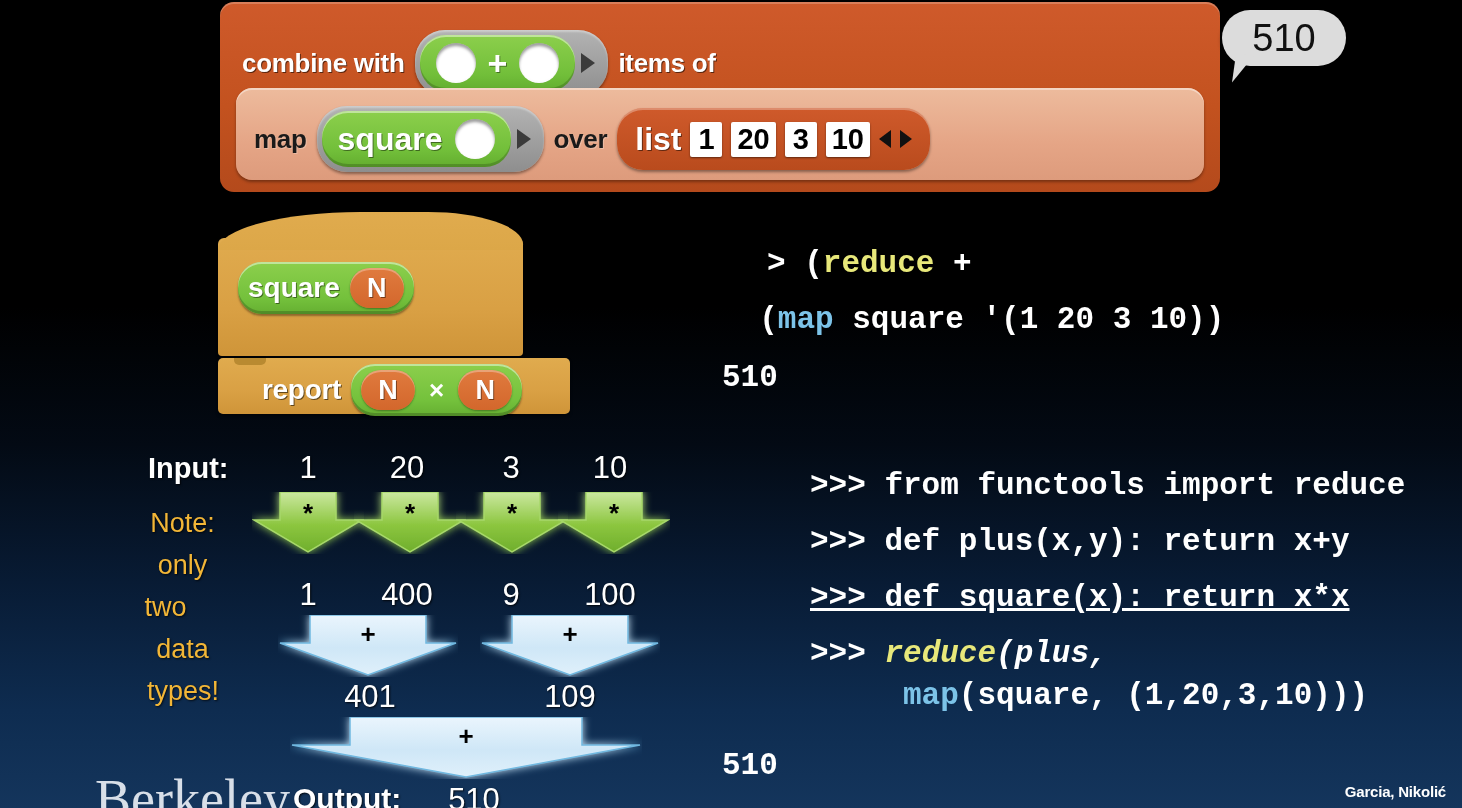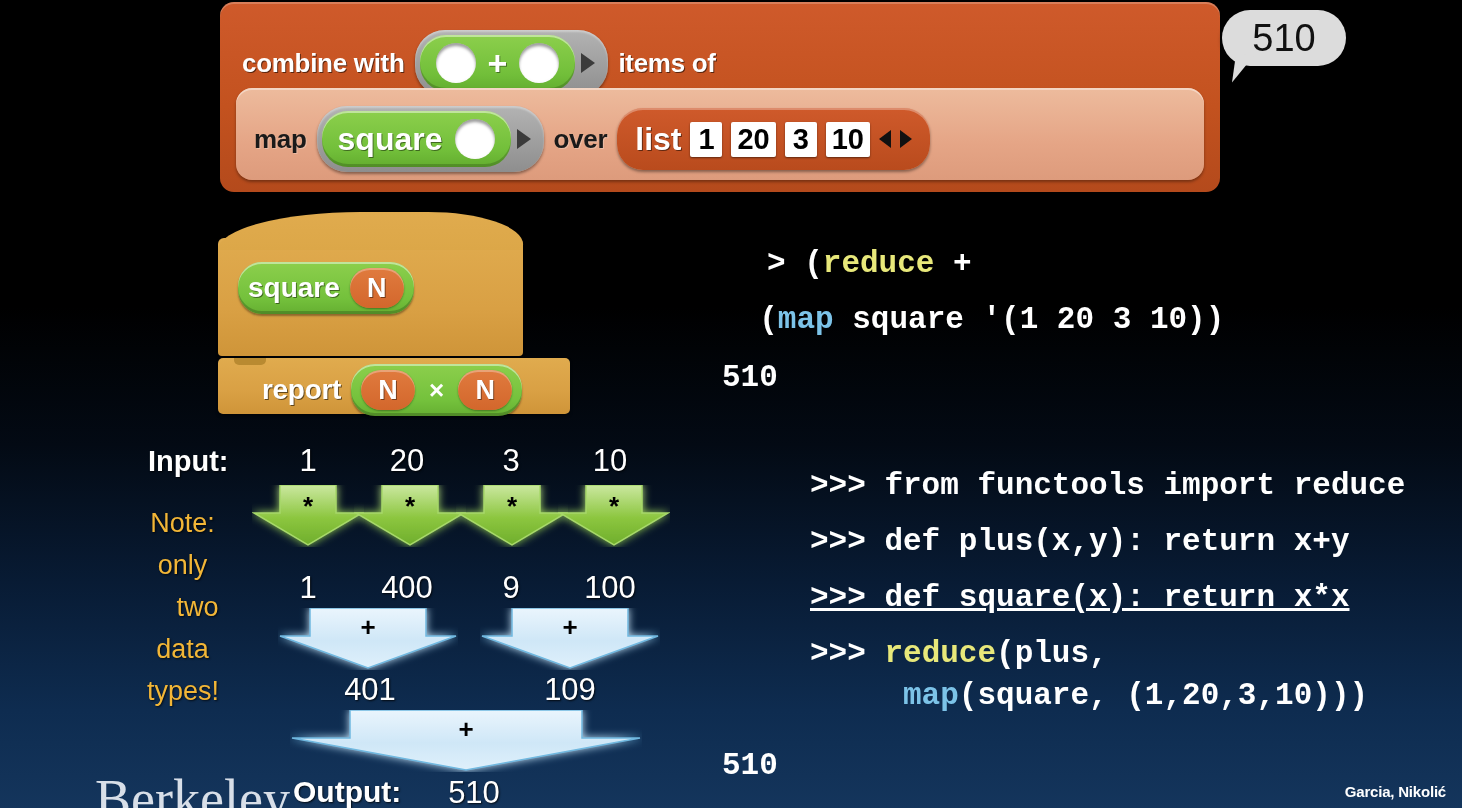--- a/index.html
+++ b/index.html
@@ -135,21 +135,21 @@
     display:inline-flex;align-items:center;justify-content:center;
     min-width:42px;height:40px;padding:0 6px;border-radius:21px;
     background:linear-gradient(180deg,#e07b3e,#d3672c);
     color:#fff;font-weight:bold;font-size:27px;
     text-shadow:1px 1px 0 rgba(0,0,0,.45);
     box-shadow:inset 0 2px 0 rgba(255,255,255,.3),0 1px 2px rgba(0,0,0,.35);
   }
   .times-sym{color:#fff;font-size:26px;font-weight:bold;margin:0 4px;}
 
   
-  #diagram{position:absolute;left:0;top:0;width:700px;height:584px;}
+  #diagram{position:absolute;left:0;top:7px;width:700px;height:584px;}
   .dlabel{
     position:absolute;color:#fff;font-weight:bold;font-size:29px;
     text-shadow:1px 1px 2px rgba(0,0,0,.8);white-space:nowrap;
   }
   .dnum{
     position:absolute;color:#fff;font-size:31px;
     text-shadow:1px 1px 2px rgba(0,0,0,.8);white-space:nowrap;
     text-align:center;
   }
   .note{
@@ -252,21 +252,21 @@
         <span class="var-oval">N</span>
         <span class="times-sym">×</span>
         <span class="var-oval">N</span>
       </span>
     </div>
   </div>
 
   <div>
     <div class="note" style="left:145px;top:508px;width:75px;">Note:</div>
     <div class="note" style="left:145px;top:550px;width:75px;">only</div>
-    <div class="note" style="left:160px;top:592px;width:75px;">two</div>
+    <div class="note" style="left:128px;top:592px;width:75px;">two</div>
     <div class="note" style="left:145px;top:634px;width:75px;">data</div>
     <div class="note" style="left:139px;top:676px;width:88px;">types!</div>
   </div>
 
   <div id="diagram">
 
     <div class="dlabel" style="left:148px;top:445px;">Input:</div>
 
     <div class="dnum" style="left:278px;top:443px;width:60px;">1</div>
     <div class="dnum" style="left:377px;top:443px;width:60px;">20</div>
@@ -367,21 +367,21 @@
     <div class="cline" style="left:0;top:10px;margin-left:45px;"><span>&gt; (</span><span class="kw-yellow">reduce</span><span> +</span></div>
 
     <div class="cline" style="left:0;top:66px;"><span>  (</span><span class="kw-blue">map</span><span> square '(1 20 3 10))</span></div>
 
     <div class="cline" style="left:0;top:124px;">510</div>
 
     <div class="cline" style="left:88px;top:288px;">&gt;&gt;&gt; def plus(x,y): return x+y</div>
     <div class="cline" style="left:88px;top:232px;">&gt;&gt;&gt; from functools import reduce</div>
     <div class="cline" style="left:88px;top:344px;text-decoration:underline;">&gt;&gt;&gt; def square(x): return x*x</div>
 
-    <div class="cline" style="left:88px;top:400px;"><span>&gt;&gt;&gt; </span><span class="kw-yellow">reduce</span><span>(plus,</span></div>
+    <div class="cline" style="left:88px;top:400px;font-style:italic;"><span>&gt;&gt;&gt; </span><span class="kw-yellow">reduce</span><span>(plus,</span></div>
 
     <div class="cline" style="left:88px;top:442px;text-align:right;"><span>     </span><span class="kw-blue">map</span><span>(square, (1,20,3,10)))</span></div>
 
     <div class="cline" style="left:0;top:512px;">510</div>
   </div>
 
   <div id="bottom-serif">Berkeley</div>
 
   <div id="credit">Garcia, Nikolić</div>
 

